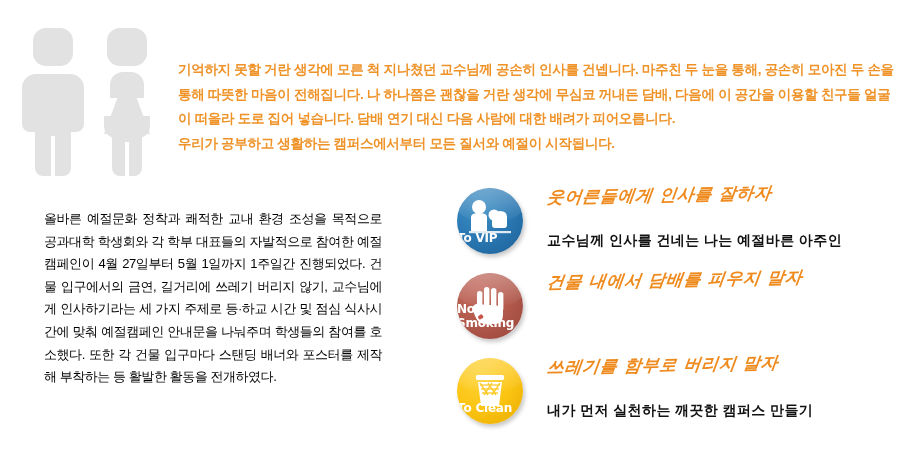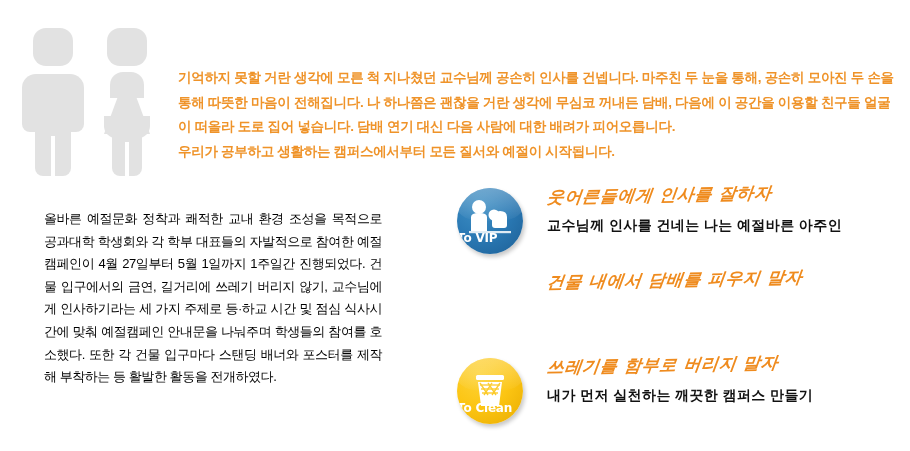--- a/index.html
+++ b/index.html
@@ -108,21 +108,20 @@
     position: absolute;
     left: 178px;
     top: 58px;
     width: 725px;
     color: #ef9329;
     font-size: 13.5px;
     line-height: 24.5px;
     font-weight: bold;
     letter-spacing: -0.3px;
     white-space: pre-line;
-    margin-top: 8px;
   }
 
   
   #body-article {
     position: absolute;
     left: 44px;
     top: 208px;
     width: 338px;
     color: #000000;
     font-size: 13px;
@@ -190,21 +189,21 @@
     font-size: 17px;
     font-weight: bold;
     font-style: italic;
     letter-spacing: 0.6px;
     line-height: 22px;
     transform: skewX(-8deg) rotate(-1.2deg);
     transform-origin: left center;
     font-family: "DejaVu Sans", sans-serif;
   }
   .campaign-subtitle {
-    margin-top: 7px;
+    margin-top: 22px;
     color: #111111;
     font-size: 14px;
     font-weight: bold;
     letter-spacing: 0.4px;
     line-height: 20px;
   }
 </style>
 </head>
 <body>
 
@@ -246,20 +245,37 @@
       <div class="gloss"></div>
       <div class="badge-caption">To VIP</div>
     </div>
     <div class="campaign-text">
       <div class="campaign-heading">웃어른들에게 인사를 잘하자</div>
       <div class="campaign-subtitle">교수님께 인사를 건네는 나는 예절바른 아주인</div>
     </div>
   </div>
 
   <div class="campaign-item">
+    <div class="badge badge-smoke">
+      <svg width="66" height="66" viewBox="0 0 66 66">
+        <g fill="#ffffff">
+          <rect x="20" y="18" width="5.4" height="20" rx="2.7"></rect>
+          <rect x="27" y="14" width="5.4" height="24" rx="2.7"></rect>
+          <rect x="34" y="15" width="5.4" height="23" rx="2.7"></rect>
+          <rect x="41" y="19" width="5.4" height="19" rx="2.7"></rect>
+          <path d="M19 31 q-5 2 -3 7 l3 7 q3 6 10 6 l8 0 q9 0 9 -9 l0 -9 z"></path>
+        </g>
+        <g transform="rotate(-32 30 40)">
+          <rect x="20" y="38" width="18" height="4" rx="1.2" fill="#ffffff"></rect>
+          <rect x="20" y="38" width="5" height="4" rx="1.2" fill="#c8544a"></rect>
+        </g>
+      </svg>
+      <div class="gloss"></div>
+      <div class="badge-caption">No Smoking</div>
+    </div>
     <div class="campaign-text">
       <div class="campaign-heading">건물 내에서 담배를 피우지 말자</div>
     </div>
   </div>
 
   <div class="campaign-item">
     <div class="badge badge-clean">
       <svg width="66" height="66" viewBox="0 0 66 66">
         <rect x="19" y="17" width="28" height="5" rx="1.5" fill="#ffffff"></rect>
         <path d="M21 24 l24 0 l-3 24 l-18 0 z" fill="#ffffff"></path>

